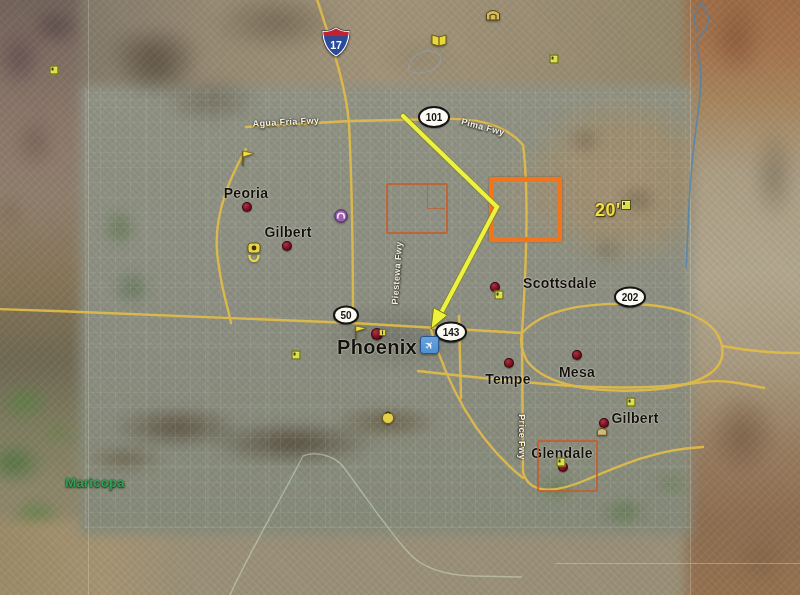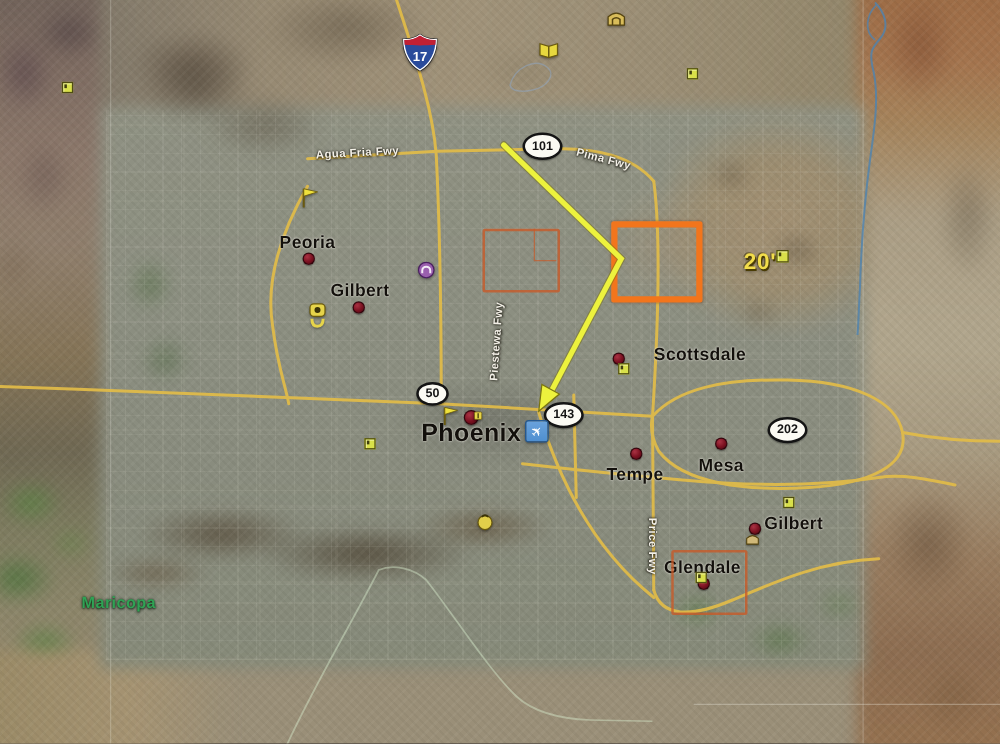--- a/index.html
+++ b/index.html
@@ -102,21 +102,21 @@
   </svg>
   <div class="shield-oval" style="left:434px;top:117px;width:28px;height:18px;font-size:10px;">
     <span>101</span>
   </div>
   <div class="shield-oval" style="left:346px;top:315px;width:22px;height:15px;font-size:10px;">
     <span>50</span>
   </div>
   <div class="shield-oval" style="left:451px;top:332px;width:28px;height:17px;font-size:10px;">
     <span>143</span>
   </div>
-  <div class="shield-oval" style="left:630px;top:297px;width:28px;height:17px;font-size:10px;margin-top:47px;">
+  <div class="shield-oval" style="left:630px;top:297px;width:28px;height:17px;font-size:10px;">
     <span>202</span>
   </div>
 
   <div class="road-label" style="left:286px;top:122px;transform:translate(-50%,-50%) rotate(-3deg);">Agua Fria Fwy</div>
   <div class="road-label" style="left:483px;top:127px;transform:translate(-50%,-50%) rotate(15deg);">Pima Fwy</div>
   <div class="road-label" style="left:397px;top:273px;transform:translate(-50%,-50%) rotate(-86deg);">Piestewa Fwy</div>
   <div class="road-label" style="left:522px;top:437px;transform:translate(-50%,-50%) rotate(90deg);">Price Fwy</div>
 
   <div class="city-dot" style="left:247px;top:207px;"></div>
   <div class="city-label" style="left:246px;top:193px;">Peoria</div>

